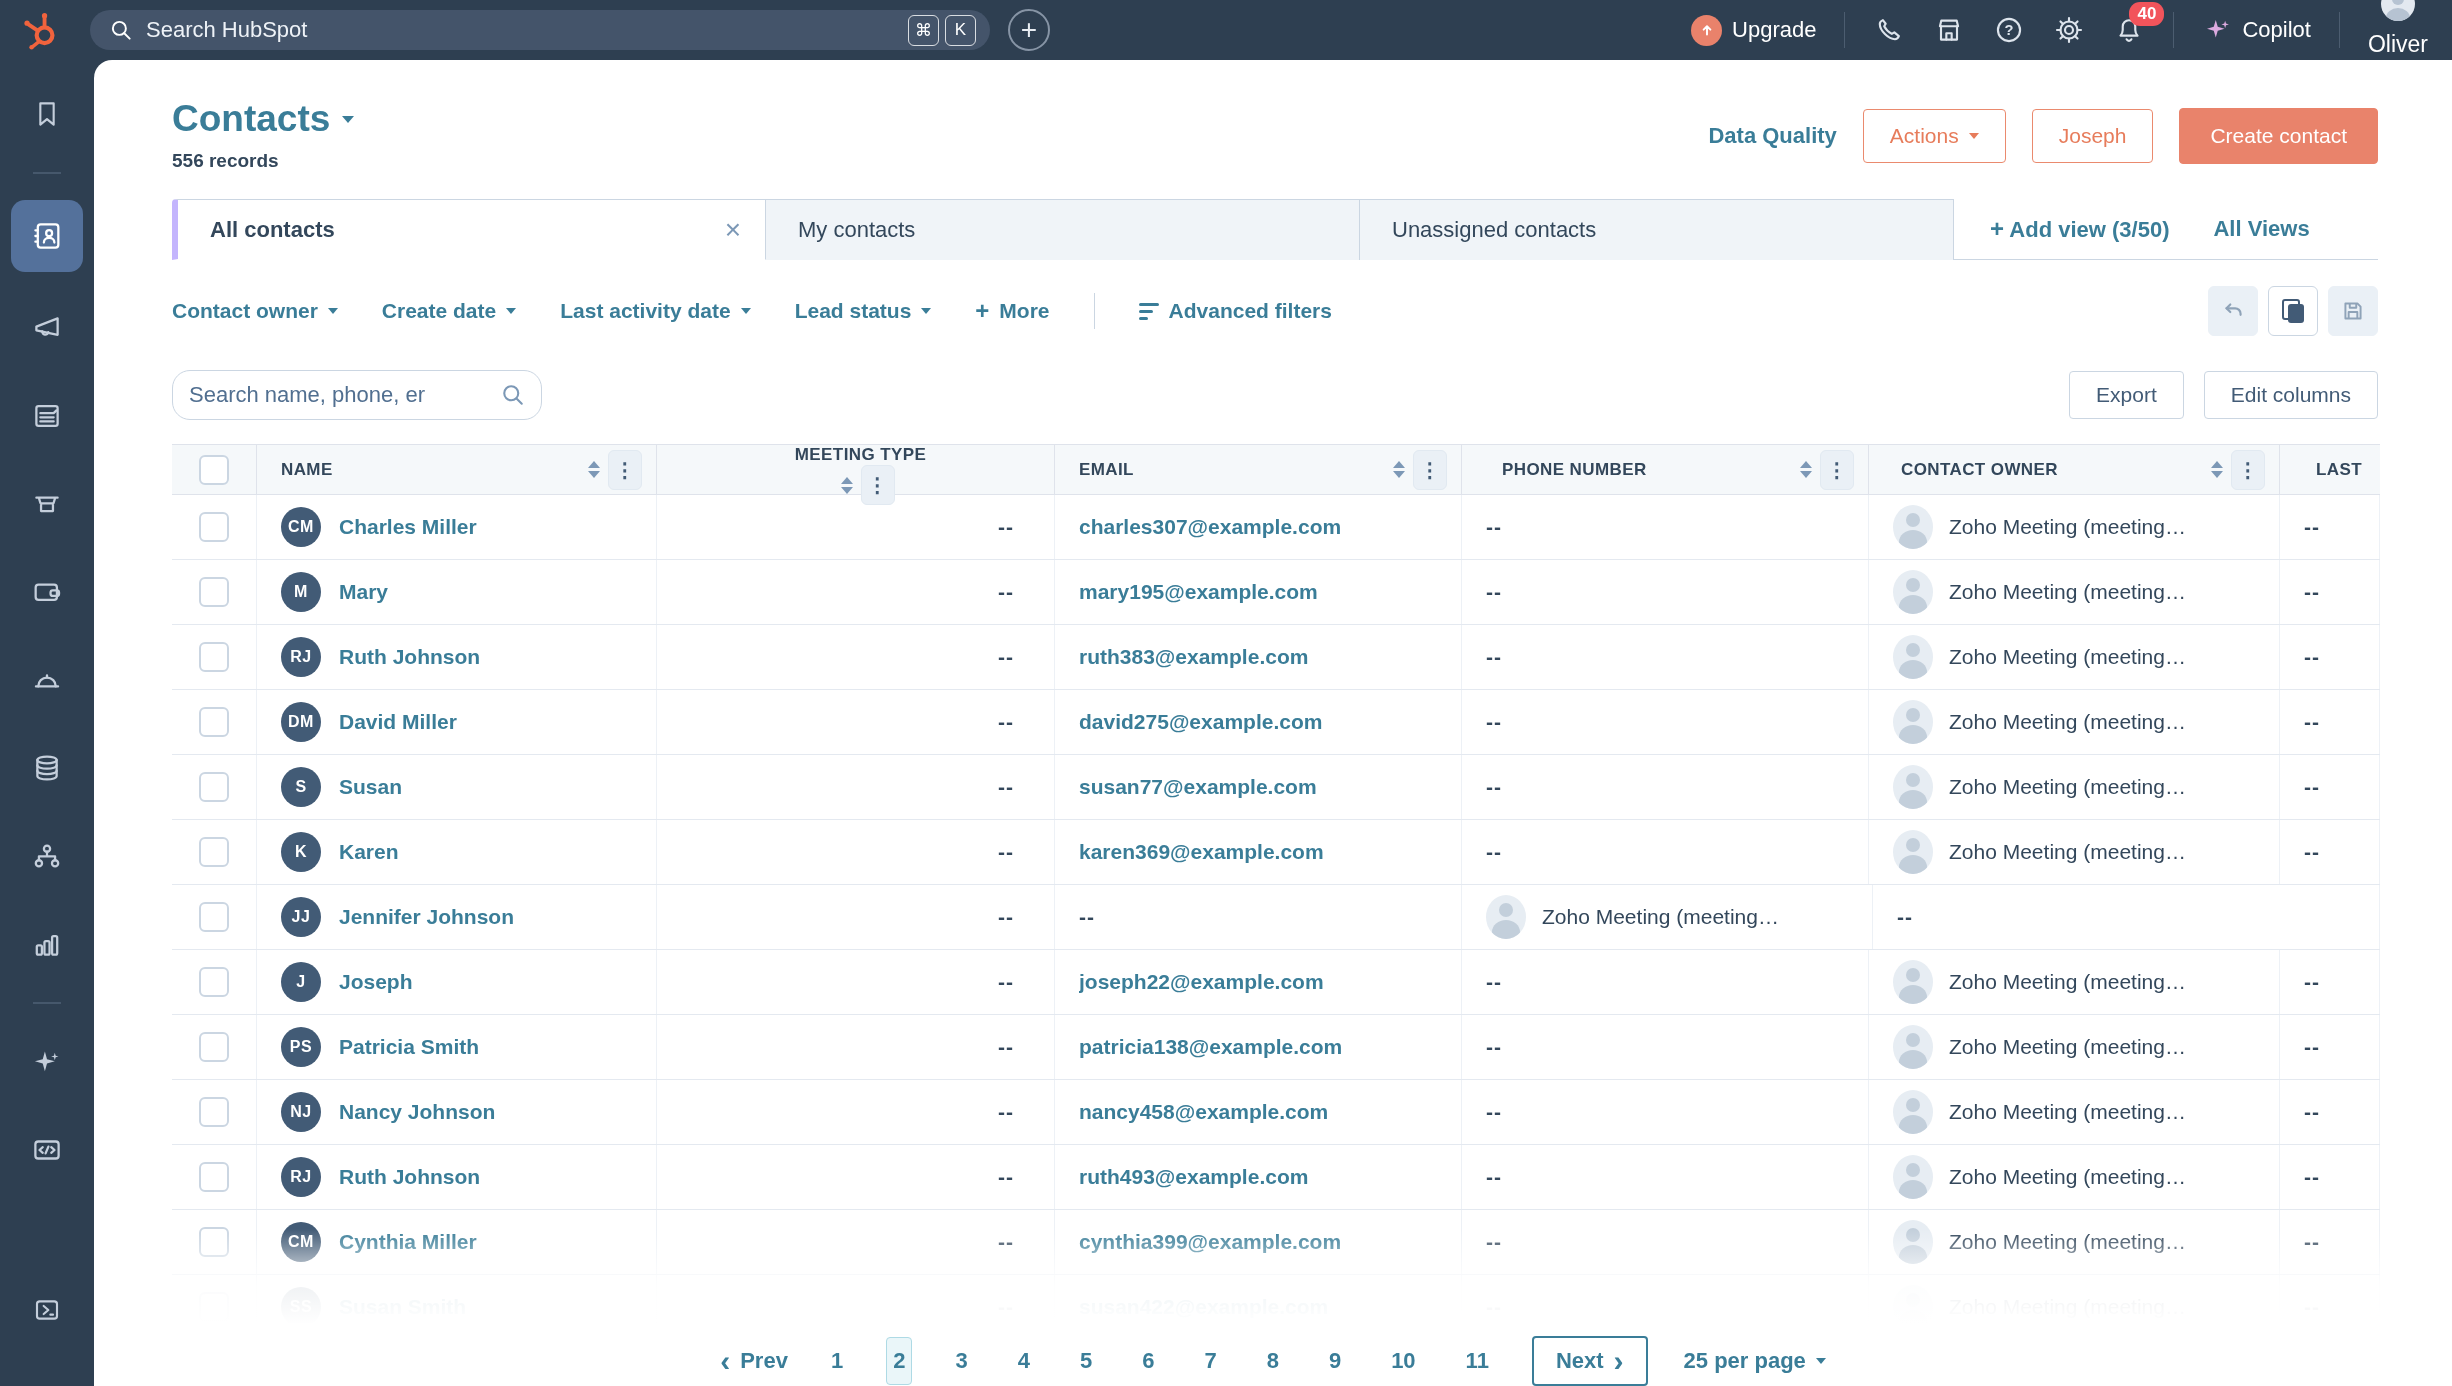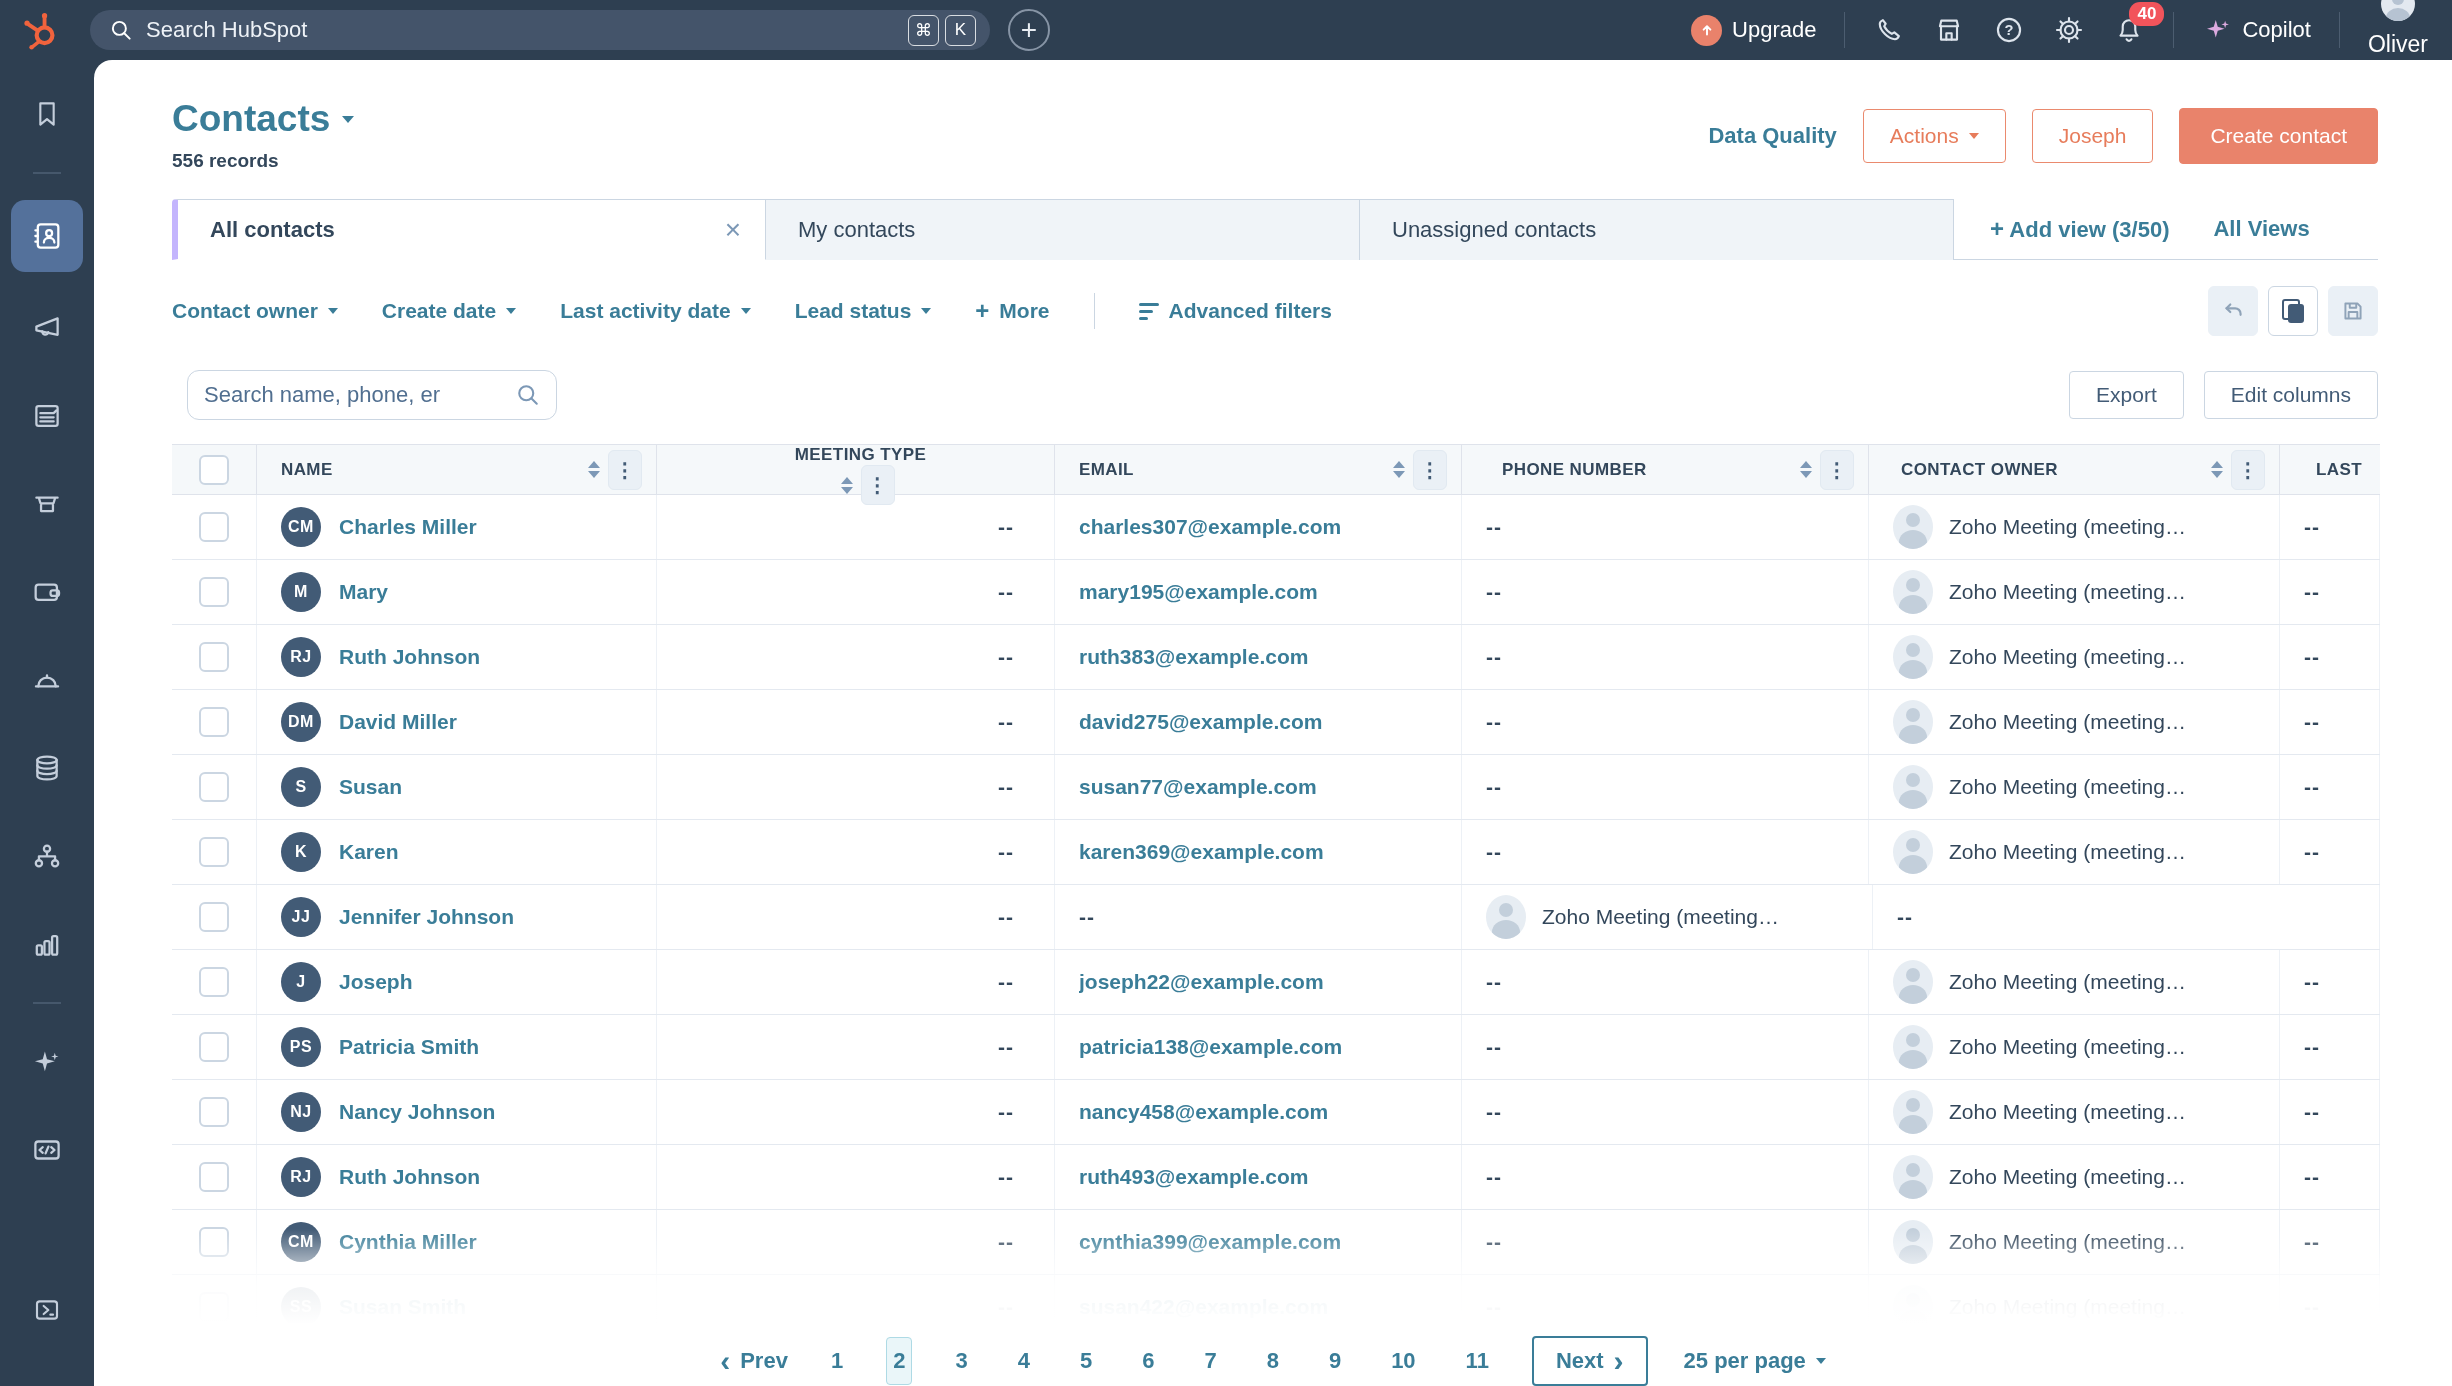--- a/index.html
+++ b/index.html
@@ -67,21 +67,21 @@
   .adv-bars span:nth-child(1){width:20px;} .adv-bars span:nth-child(2){width:14px;} .adv-bars span:nth-child(3){width:9px;}
   .filter-actions { margin-left:auto; display:flex; gap:10px; }
   .tool-ic { width:50px; height:50px; border-radius:6px; background:#eaf0f6; border:1px solid #eaf0f6; display:flex; align-items:center; justify-content:center; color:#8fa3b8; cursor:pointer; }
   .tool-ic.active-tool { background:#fff; border:1px solid #cbd6e2; color:#425b76; }
   .copy-shape { position:relative; width:22px; height:24px; }
   .copy-shape::before { content:""; position:absolute; top:0; left:0; width:14px; height:17px; border:2.5px solid #425b76; border-radius:3px; }
   .copy-shape::after { content:""; position:absolute; top:5px; left:6px; width:16px; height:19px; background:#425b76; border-radius:3px; }
 
   
   .toolbar-row { display:flex; align-items:center; margin:34px 74px 0 78px; }
-  .list-search { width:370px; height:50px; border:1px solid #cbd6e2; border-radius:12px; display:flex; align-items:center; padding:0 14px 0 16px; color:#7c98b6;margin-left:15px; }
+  .list-search { width:370px; height:50px; border:1px solid #cbd6e2; border-radius:18px; display:flex; align-items:center; padding:0 14px 0 16px; color:#7c98b6; }
   .list-search input { flex:1; border:none; outline:none; font-size:22px; color:#516f90; font-family:inherit; min-width:0; }
   .list-search input::placeholder { color:#516f90; opacity:1; }
   .toolbar-right { margin-left:auto; display:flex; gap:20px; }
   .btn.soft { background:#fff; border:1px solid #cbd6e2; color:#425b76; padding:11px 26px; border-radius:4px; font-size:21px; }
 
   
   .table-wrap { margin:24px 72px 0 78px; position:relative; height:880px; overflow:hidden; border-top:1px solid #dfe3eb; }
   .thead { display:flex; height:50px; background:#f5f8fa; border-bottom:1px solid #dfe3eb; }
   .th { display:flex; align-items:center; font-size:17px; font-weight:bold; letter-spacing:.4px; color:#33475b; border-right:1px solid #dfe3eb; padding:0 14px 0 24px; }
   .th .th-controls { margin-left:auto; display:flex; align-items:center; gap:8px; }

